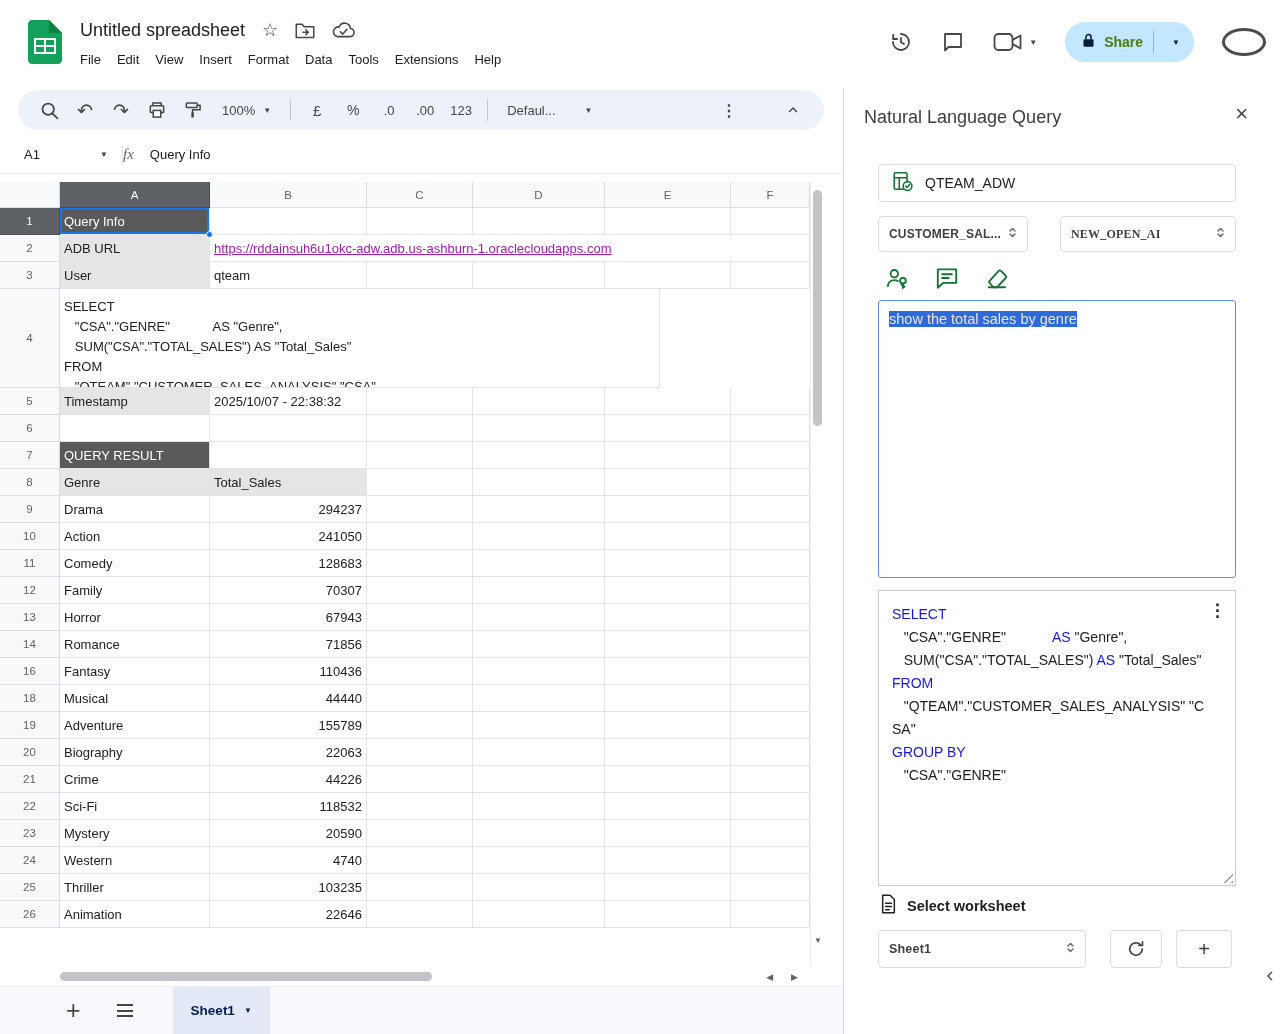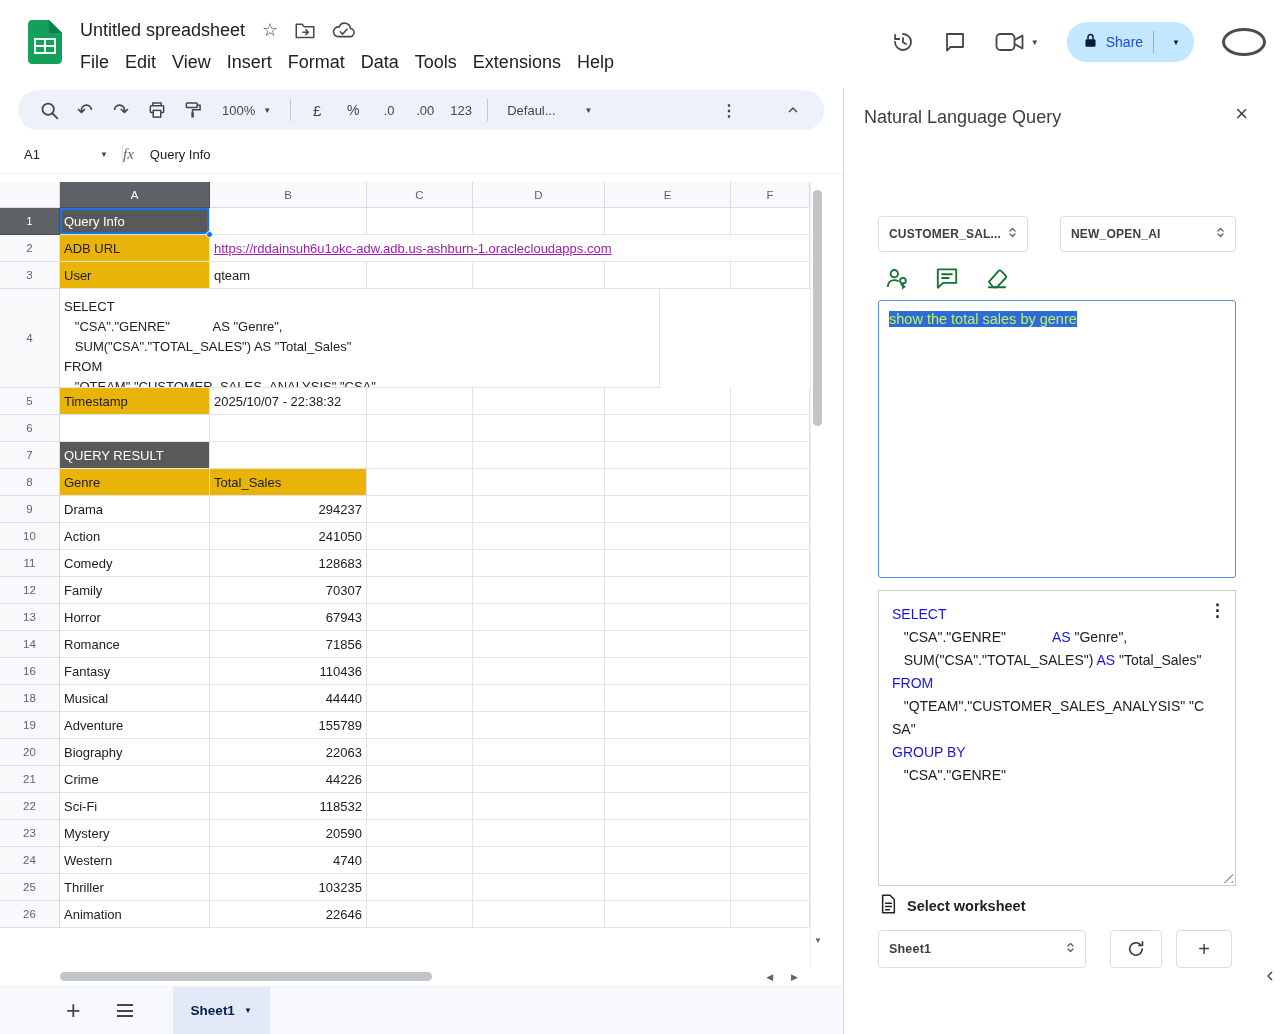--- a/index.html
+++ b/index.html
@@ -9,24 +9,24 @@
   [data-interactable="true"] { cursor:pointer; }
 
   
   .topbar { position:absolute; top:0; left:0; width:1288px; height:88px; background:#fff; }
   .logo { position:absolute; left:28px; top:20px; }
   .title-block { position:absolute; left:80px; top:16px; }
   .title-row { display:flex; align-items:center; gap:17px; height:28px; }
   .doc-title { font-size:18px; color:#202124; }
   .t-ico { color:#444746; font-size:18px; line-height:1; display:flex; align-items:center; }
   .menubar { display:flex; margin-top:5px; margin-left:-8px; }
-  .menu-item { font-size:18px; color:#202124; padding:3px 8px; border-radius:4px; }
+  .menu-item { font-size:13px; color:#202124; padding:3px 8px; border-radius:4px; }
   .topbar-right { position:absolute; right:22px; top:20px; display:flex; align-items:center; gap:28px; height:44px; }
   .share { display:flex; align-items:center; background:#c2e7ff; border-radius:20px; height:40px; padding:0 6px 0 16px; gap:8px; color:#001d35; }
-  .share-label { font-size:14px; font-weight:normal; color:#1d4ed8; }
+  .share-label { font-size:14px; font-weight:bold; color:#4d7c0f; }
   .share-divider { width:1px; height:22px; background:rgba(0,29,53,.25); margin:0 2px; }
   .share-caret { font-size:8px; color:#001d35; padding:0 8px; }
   .avatar { width:44px; height:28px; border:3px solid #494c50; border-radius:50%; background:#fff; }
   .cam-wrap { display:flex; align-items:center; gap:6px; }
   .caret { font-size:8px; color:#444746; }
 
   
   .left-pane { position:absolute; top:88px; left:0; width:843px; height:946px; background:#fff; }
   .toolbar { position:absolute; top:2px; left:18px; width:806px; height:40px; background:#edf2fa; border-radius:20px; display:flex; align-items:center; padding:0 16px; gap:6px; }
   .tb-ico { width:30px; height:30px; display:flex; align-items:center; justify-content:center; border-radius:50%; color:#444746; font-size:19px; flex:none; }
@@ -48,21 +48,21 @@
   .h26 { height:26px; } .h27 { height:27px; flex:none; } .h99 { height:99px; }
   .rh, .ch, .corner { background:#f8f9fa; border-right:1px solid #d9dce0; border-bottom:1px solid #d9dce0; display:flex; align-items:center; justify-content:center; font-size:11.5px; color:#5f6368; flex:none; }
   .corner { width:60px; }
   .rh { width:60px; }
   .ch.sel, .rh.sel { background:#5e6165; color:#fff; border-color:#4a4d51; }
   .cA { width:150px; } .cB { width:157px; } .cC { width:106px; } .cD { width:132px; } .cE { width:126px; } .cF { width:79px; }
   .wideBF { width:600px; }
   .cell { border-right:1px solid #e1e3e6; border-bottom:1px solid #e1e3e6; font-size:13px; color:#202124; padding:0 4px; display:flex; align-items:center; overflow:hidden; white-space:nowrap; flex:none; background:#fff; }
   .cell.num { justify-content:flex-end; }
   .cell.dark { background:#595959; color:#fff; }
-  .cell.gray, .cell.hdrcell { background:#eab308; }
+  .cell.gray, .cell.hdrcell { background:#e5e5e5; }
   .selcell { position:relative; box-shadow:inset 0 0 0 2px #1a73e8; overflow:visible; }
   .fill-handle { position:absolute; right:-4px; bottom:-4px; width:7px; height:7px; border-radius:50%; background:#1a73e8; border:1px solid #fff; z-index:6; }
   .cell.link { color:#a21caf; text-decoration:underline; overflow:visible; }
   .cell.sqlcell { white-space:pre; align-items:flex-start; padding-top:8px; line-height:20px; overflow:hidden; }
   .cell.bottomlabel { align-items:flex-end; padding-bottom:5px; }
 
   
   .vscroll { position:absolute; top:94px; left:810px; width:14px; height:785px; background:#fff; border-left:1px solid #eceff1; }
   .vthumb { position:absolute; top:8px; left:2px; width:9px; height:236px; background:#c1c5c9; border-radius:5px; }
   .vdown { position:absolute; bottom:22px; left:0; width:14px; text-align:center; font-size:8px; color:#5f6368; }
@@ -82,24 +82,24 @@
   
   .sidebar { position:absolute; top:88px; left:843px; width:445px; height:946px; background:#fff; border-left:1px solid #d7dade; }
   .sb-title { position:absolute; top:19px; left:20px; font-size:18px; color:#3c4043; }
   .sb-close { position:absolute; top:15px; right:40px; font-size:22px; color:#444746; line-height:1; }
   .conn-box { position:absolute; top:76px; left:34px; width:358px; height:38px; border:1px solid #dadce0; border-radius:4px; display:flex; align-items:center; gap:12px; padding:0 12px; }
   .conn-label { font-size:14px; color:#202124; }
   .sel-row { position:absolute; top:128px; left:34px; width:358px; display:flex; justify-content:space-between; }
   .select { height:36px; border:1px solid #dadce0; border-radius:4px; display:flex; align-items:center; justify-content:space-between; padding:0 7px 0 10px; background:#fff; }
   .select .sval { font-size:12px; font-weight:bold; color:#3c4043; letter-spacing:.2px; white-space:nowrap; overflow:hidden; }
   .sel-table { width:150px;text-align:center; }
-  .sel-model { width:176px; }
+  .sel-model { width:176px;font-family:Liberation Serif, serif; }
   .icon-row { position:absolute; top:177px; left:40px; display:flex; gap:24px; align-items:center; }
   .qtext { position:absolute; top:212px; left:34px; width:358px; height:278px; border:1.5px solid #5b8def; border-radius:3px; padding:8px 10px; font-size:14.5px; line-height:20px; }
-  .qtext .hl { background:#2e6bd8; color:#bef264; }
+  .qtext .hl { background:#2e6bd8; color:#e5e5e5; }
   .sqlbox { position:absolute; top:502px; left:34px; width:358px; height:296px; border:1px solid #c9cdd3; padding:12px 26px 12px 13px; font-size:14px; line-height:23px; color:#202124; }
   .sql-line { white-space:pre-wrap; word-break:break-all; }
   .kw { color:#1717d9; }
   .kebab { position:absolute; top:8px; right:9px; font-size:17px; font-weight:bold; color:#202124; }
   .resizer { position:absolute; right:2px; bottom:2px; width:11px; height:11px; clip-path:polygon(100% 0,100% 100%,0 100%); background:repeating-linear-gradient(135deg,#9aa0a6 0 1.5px,transparent 1.5px 4.5px); }
   .ws-label-row { position:absolute; top:806px; left:36px; display:flex; align-items:center; gap:10px; }
   .ws-label { font-size:14.5px; font-weight:bold; color:#202124; }
   .bottom-row { position:absolute; top:842px; left:34px; width:358px; display:flex; align-items:center; }
   .sel-sheet { width:208px; height:38px; }
   .sel-sheet .sval { font-size:12.5px; }
@@ -509,20 +509,31 @@
         <span class="label" data-interactable="false">Sheet1</span>
         <span class="caret" data-interactable="true">▼</span>
       </div>
     </div>
   </div>
 
   <aside class="sidebar" data-interactable="false">
     <div class="sb-title" data-interactable="false">Natural Language Query</div>
     <div class="sb-close" data-interactable="true">×</div>
 
+    <div class="conn-box" data-interactable="true">
+      <span data-interactable="false">
+        <svg width="22" height="22" viewBox="0 0 24 24" fill="none" stroke="#137333" stroke-width="1.7">
+          <rect x="3.5" y="3" width="14" height="18" rx="1.5"></rect>
+          <path d="M3.5 8.5 h14 M9 8.5 V21"></path>
+          <circle cx="18" cy="17.5" r="4.8" fill="#fff"></circle>
+          <path d="M15.8 17.5 l1.6 1.6 l3 -3.2" stroke-linecap="round" stroke-linejoin="round"></path>
+        </svg>
+      </span>
+      <span class="conn-label" data-interactable="false">QTEAM_ADW</span>
+    </div>
 
     <div class="sel-row" data-interactable="false">
       <div class="select sel-table" data-interactable="true">
         <span class="sval" data-interactable="false">CUSTOMER_SAL...</span>
         <span data-interactable="false">
           <svg width="15" height="15" viewBox="0 0 24 24" fill="none" stroke="#5f6368" stroke-width="2.2" stroke-linecap="round" stroke-linejoin="round">
               <path d="M8 9.5 L12 5.5 L16 9.5"></path>
               <path d="M8 14.5 L12 18.5 L16 14.5"></path>
             </svg>
         </span>

